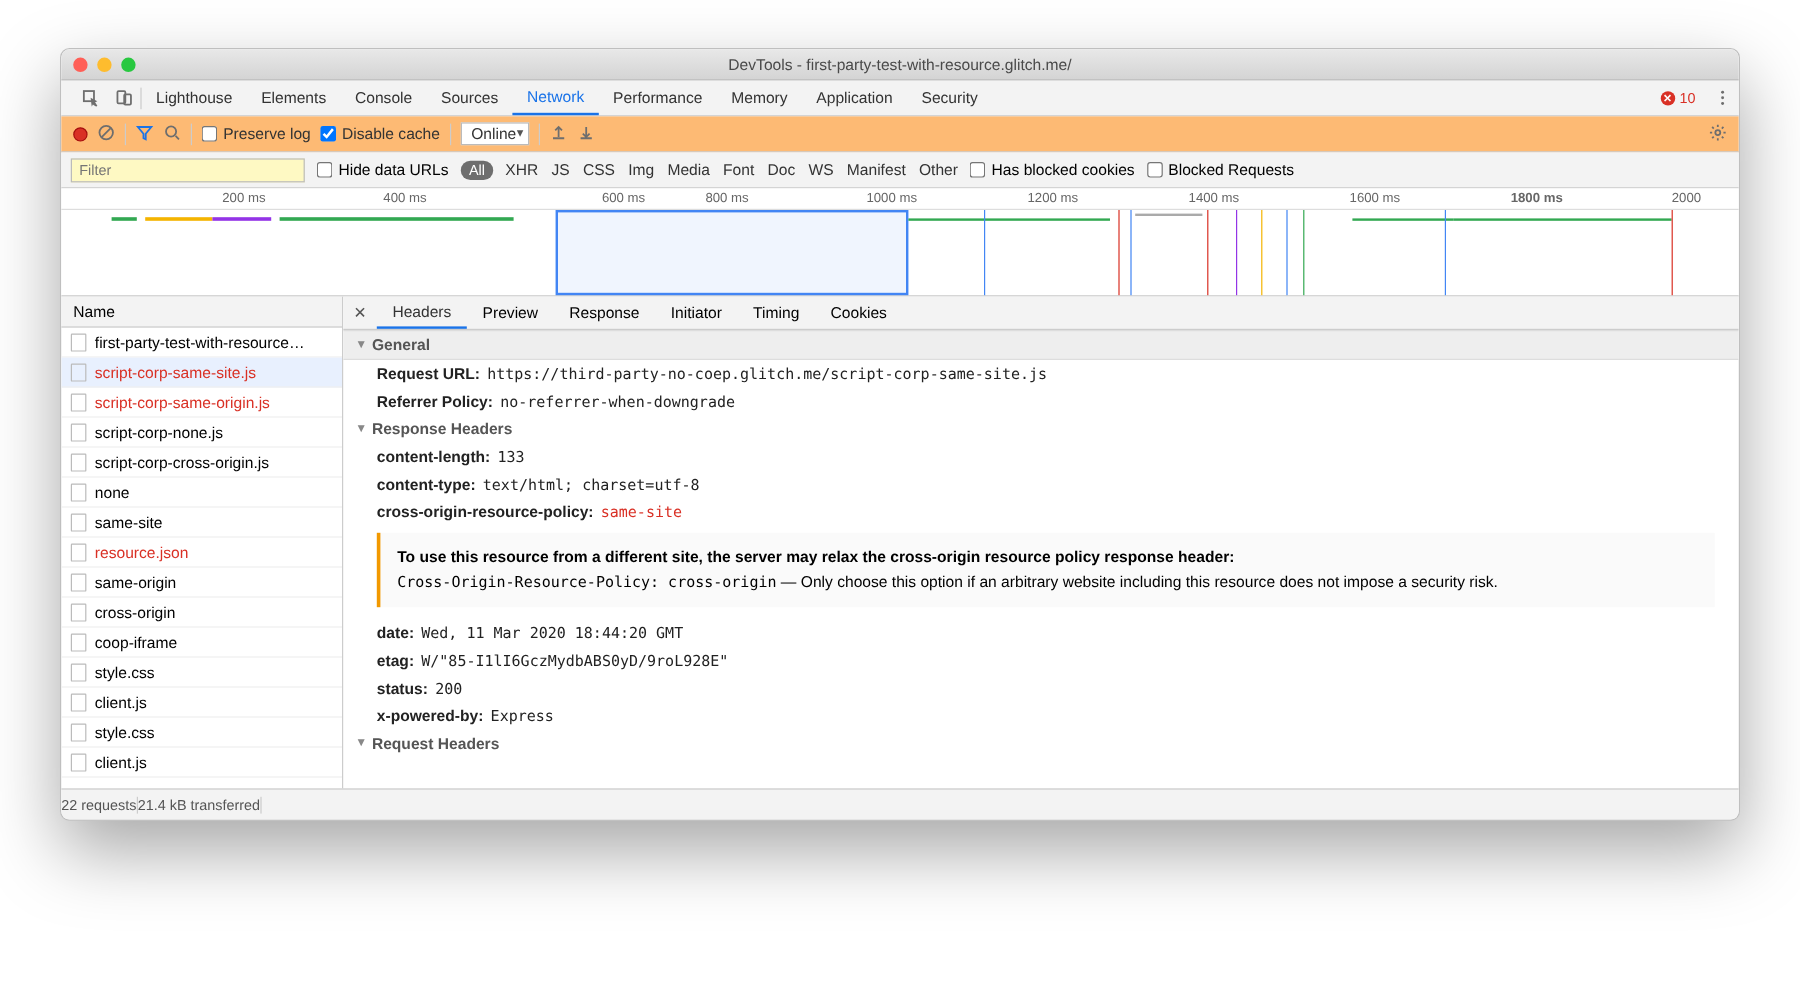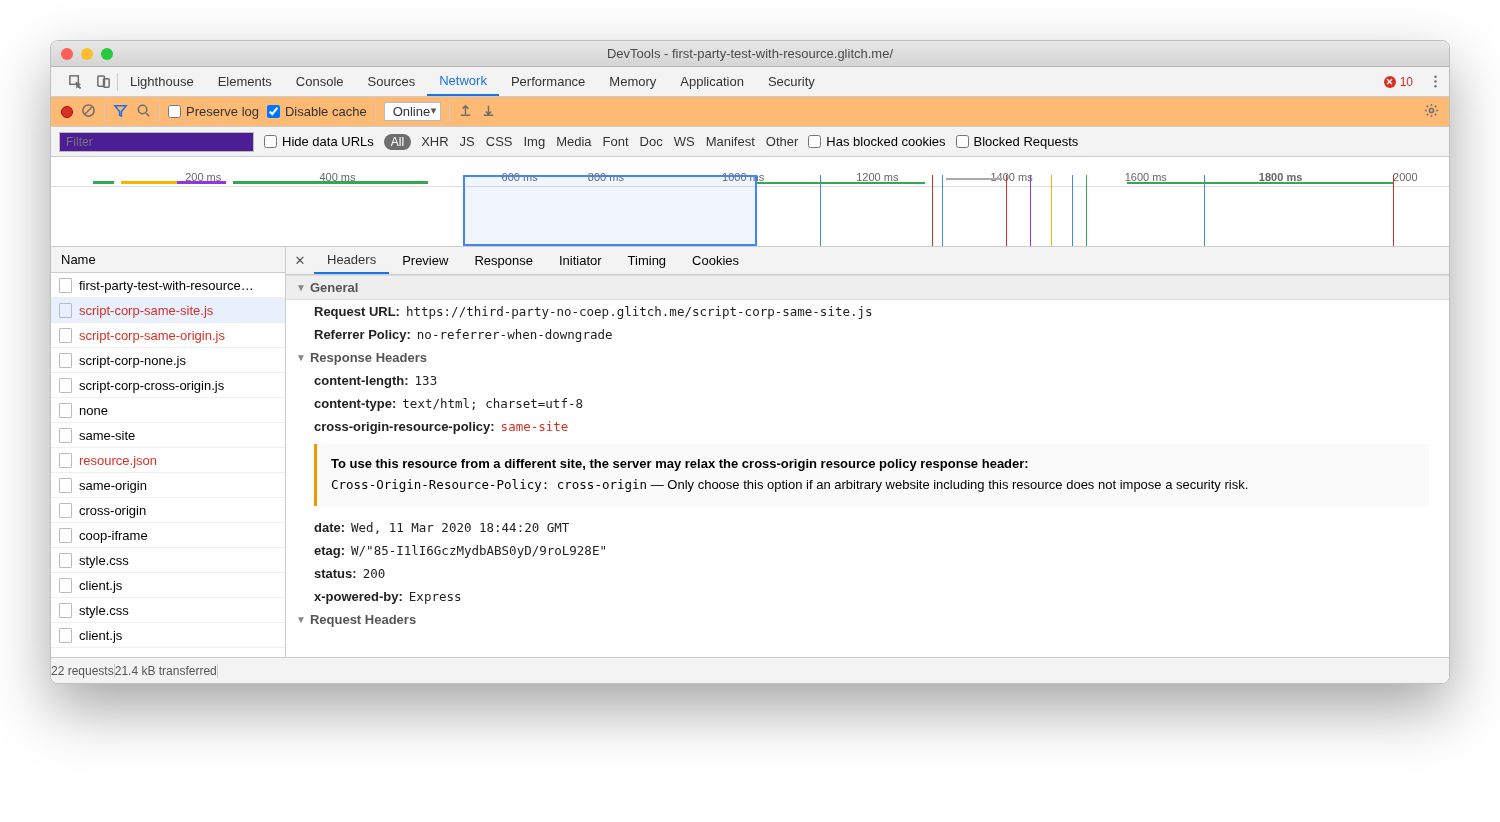--- a/index.html
+++ b/index.html
@@ -24,26 +24,26 @@
 .net-toolbar { height: 30px; display: flex; align-items: center; gap: 8px; padding: 0 10px; border-bottom: 1px solid #ccc; background: #fdba74; font-size: 13px; color: #333; }
 .rec { width: 12px; height: 12px; border-radius: 50%; background: #d93025; border: 1px solid #a50e0e; }
 .divider { width: 1px; height: 18px; background: #ccc; }
 .cb { display: flex; align-items: center; gap: 5px; }
 .cb input { width: 13px; height: 13px; }
 .select-like { border: 1px solid #bbb; padding: 1px 10px 1px 8px; background: #fff; position: relative; }
 .select-like::after { content: "▾"; position: absolute; right: 4px; top: 1px; font-size: 11px; color: #555; }
 .net-toolbar svg, .main-toolbar svg { width: 15px; height: 15px; }
 
 .filterbar { height: 30px; display: flex; align-items: center; gap: 10px; padding: 0 8px; border-bottom: 1px solid #ccc; background: #f3f3f3; font-size: 13px; }
-.filter-input { width: 195px; height: 20px; border: 1px solid #bbb; padding: 0 6px; font-size: 12px; color: #888; background: #4c1d95; }
+.filter-input { width: 195px; height: 20px; border: 1px solid #bbb; padding: 0 6px; font-size: 12px; color: #888; background: #fef9c3; }
 .pill { background: #6e6e6e; color: #fff; border-radius: 8px; padding: 1px 7px; font-size: 12px; }
 .type-btn { color: #333; font-size: 13px; }
 
 .overview { height: 90px; border-bottom: 1px solid #ccc; position: relative; background: #fff; }
-.ov-ticks { position: absolute; top: 12px; left: 0; right: 0; height: 18px; border-bottom: 1px solid #ddd; font-size: 11px; color: #666; }
+.ov-ticks { position: absolute; top: 0; left: 0; right: 0; height: 18px; border-bottom: 1px solid #ddd; font-size: 11px; color: #666; }
 .ov-tick { position: absolute; top: 2px; }
 .ov-body { position: absolute; top: 18px; bottom: 0; left: 0; right: 0; }
 .ov-seg { position: absolute; height: 3px; top: 6px; }
 .ov-sel { position: absolute; top: 0; bottom: 0; border: 2px solid #4285f4; background: rgba(66,133,244,.08); }
 .ov-line { position: absolute; top: 0; bottom: 0; width: 1px; }
 
 .split { display: flex; height: 410px; }
 .name-col { width: 235px; border-right: 1px solid #ccc; display: flex; flex-direction: column; }
 .name-hdr { height: 26px; display: flex; align-items: center; padding: 0 10px; font-size: 13px; border-bottom: 1px solid #ccc; background: #f3f3f3; }
 .name-list { flex: 1; overflow: hidden; text-align: center; }

